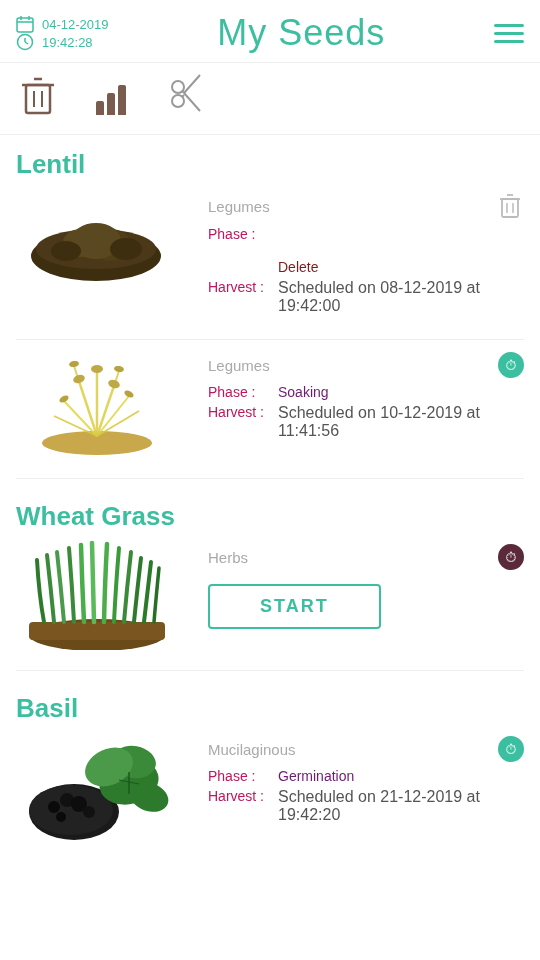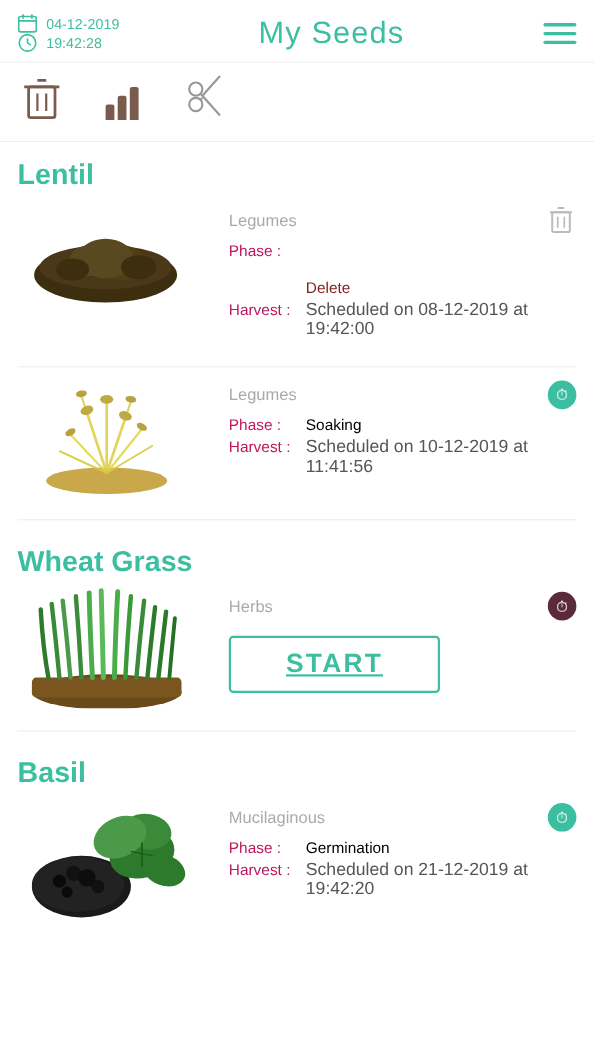--- a/index.html
+++ b/index.html
@@ -26,21 +26,21 @@
       color: #3cbfa0;
       font-size: 13px;
     }
     .header-left .date-row {
       display: flex;
       align-items: center;
       gap: 8px;
     }
     .header-title {
       color: #3cbfa0;
-      font-size: 28px;
+      font-size: 36px;
       font-weight: 300;
       letter-spacing: 1px;
     }
     .menu-icon {
       display: flex;
       flex-direction: column;
       gap: 5px;
       cursor: pointer;
     }
     .menu-icon span {
@@ -159,41 +159,40 @@
     .info-value {
       color: #555;
       font-size: 14px;
     }
     .info-value.delete {
       color: #7f1d1d;
       font-weight: 500;
       margin-top: 33px;
     }
     .info-value.phase {
-      color: #000000;
+      color: #701a75;
       text-align: right;
     }
     .harvest-value {
       color: #555;
       font-size: 16px;
     }
 
     
     .start-btn {
       border: 2px solid #3cbfa0;
       background: transparent;
       color: #3cbfa0;
-      font-size: 24px;
+      font-size: 18px;
       font-weight: 600;
       padding: 10px 50px;
       border-radius: 4px;
       cursor: pointer;
       letter-spacing: 2px;
       margin-top: 8px;
-      text-decoration: underline;
     }
 
     
     .chart-bars {
       display: flex;
       align-items: flex-end;
       gap: 3px;
       height: 32px;
     }
     .chart-bar {

